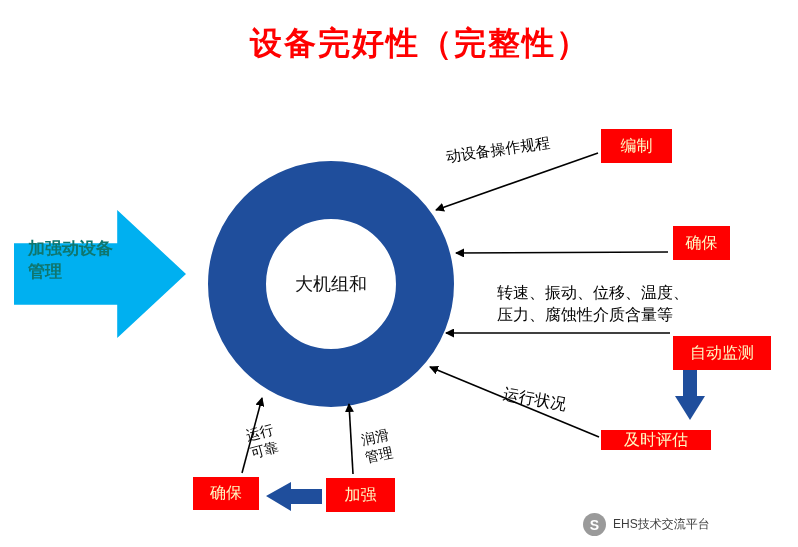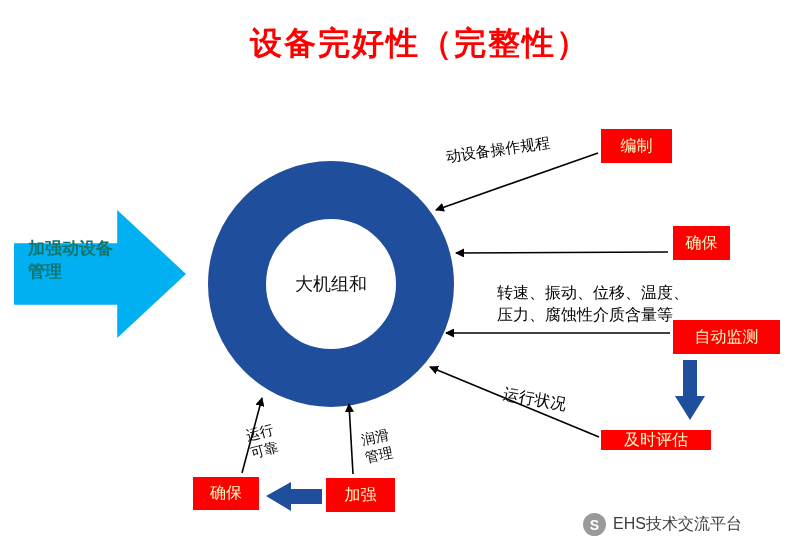--- a/index.html
+++ b/index.html
@@ -34,21 +34,21 @@
     color:#0f766e;font-size:17px;font-weight:600;line-height:23px;
   }
   
   .redbox{
     position:absolute;background:#ff0000;color:#fef9c3;
     display:flex;align-items:center;justify-content:center;
     font-size:16px;white-space:nowrap;
   }
   .box-compile{left:601px;top:129px;width:71px;height:34px;}
   .box-ensure-right{left:673px;top:226px;width:57px;height:34px;}
-  .box-auto-monitor{left:673px;top:320px;width:107px;height:34px;}
+  .box-auto-monitor{left:673px;top:336px;width:98px;height:34px;}
   .box-timely-eval{left:601px;top:430px;width:110px;height:20px;}
   .box-ensure-bottom{left:193px;top:477px;width:66px;height:33px;}
   .box-strengthen{left:326px;top:478px;width:69px;height:34px;}
   
   .lbl{position:absolute;color:#000;font-size:16px;white-space:nowrap;}
   .lbl-op{left:446px;top:148px;font-size:15px;transform:rotate(-8deg);transform-origin:left center;}
   .lbl-cond{left:462px;top:228px;}
   .lbl-params{left:457px;top:282px;line-height:22px;margin-left:40px;}
   .lbl-status{left:503px;top:384px;transform:rotate(10deg);transform-origin:left center;}
   .lbl-reliable{left:248px;top:423px;font-size:14px;line-height:18px;transform:rotate(-15deg);text-align:center;}
@@ -57,21 +57,21 @@
   .connectors{position:absolute;left:0;top:0;width:798px;height:547px;pointer-events:none;}
   
   .watermark{
     position:absolute;left:583px;top:513px;display:flex;align-items:center;gap:7px;
   }
   .wm-logo{
     width:23px;height:23px;border-radius:50%;background:#9a9a9a;color:#fff;
     display:flex;align-items:center;justify-content:center;
     font-size:14px;font-weight:bold;
   }
-  .wm-text{color:#3c3c3c;font-size:16px;white-space:nowrap;}
+  .wm-text{color:#3c3c3c;font-size:12px;white-space:nowrap;}
 </style>
 </head>
 <body>
 
 <div id="page">
 
   <div class="title">设备完好性（完整性）</div>
 
   <div class="donut"></div>
   <div class="donut-text">

